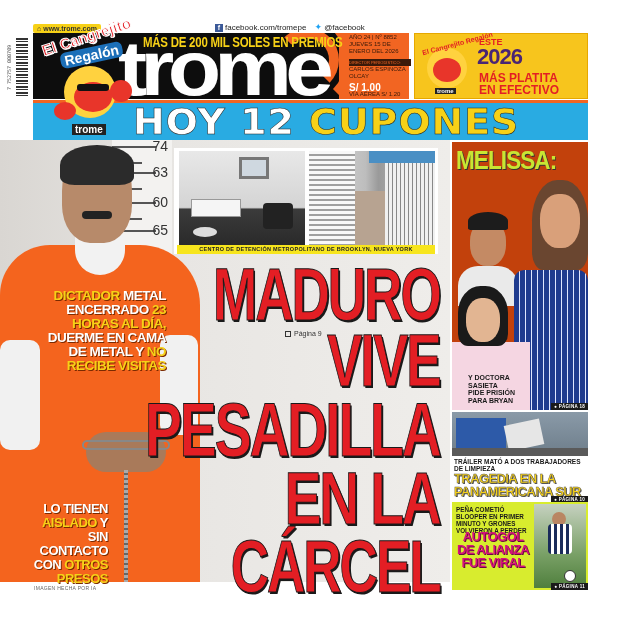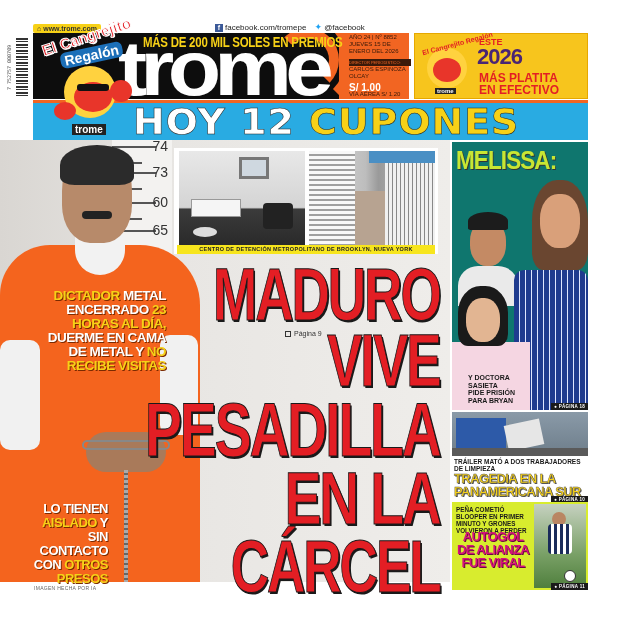--- a/index.html
+++ b/index.html
@@ -121,21 +121,21 @@
   .hl2 { font-size: 74px; transform: scaleX(0.72); margin-top: -8px; }
   .hl3 { font-size: 76px; transform: scaleX(0.73); margin-top: -6px; }
   .hl4 { font-size: 74px; transform: scaleX(0.75); margin-top: -6px; }
   .hl5 { font-size: 74px; transform: scaleX(0.72); margin-top: -6px; }
 
   .pagina-main { position: absolute; left: 285px; top: 330px; font-size: 7px; color: #333; }
   .pagina-main::before { content: ""; display: inline-block; width: 4px; height: 4px; border: 1px solid #333; margin-right: 3px; vertical-align: middle; }
 
   
   .rcol { position: absolute; left: 452px; top: 142px; width: 136px; height: 448px; }
-  .melissa { position: absolute; left: 0; top: 0; width: 136px; height: 268px; background: #0f766e; overflow: hidden; }
+  .melissa { position: absolute; left: 0; top: 0; width: 136px; height: 268px; background: #c2410c; overflow: hidden; }
   .melissa .name { position: absolute; left: 4px; top: 4px; font-size: 25px; font-weight: 900; color: #c8e633; letter-spacing: -1px;
     text-shadow: 1px 1px 0 #333; transform: scaleX(0.9); transform-origin: left; }
   .melissa .quote { position: absolute; left: 8px; top: 36px; font-size: 11px; font-weight: 900; color: #f7d117; line-height: 11px; letter-spacing: -0.5px; }
   .melissa .woman-hair { position: absolute; left: 80px; top: 38px; width: 56px; height: 90px; background: #6a4630; border-radius: 45% 45% 20% 20%; }
   .melissa .woman-face { position: absolute; left: 88px; top: 52px; width: 40px; height: 54px; background: #d9a07a; border-radius: 45%; }
   .melissa .man2-hair { position: absolute; left: 16px; top: 70px; width: 40px; height: 18px; background: #1c1c1c; border-radius: 50% 50% 10% 10%; }
   .melissa .man2-face { position: absolute; left: 18px; top: 78px; width: 36px; height: 46px; background: #c48a64; border-radius: 45%; }
   .melissa .man2-shirt { position: absolute; left: 6px; top: 124px; width: 60px; height: 40px; background: #eaeaea; border-radius: 20px 20px 0 0; }
   .melissa .dress { position: absolute; left: 62px; top: 128px; width: 74px; height: 140px;
     background: repeating-linear-gradient(90deg, #1f3b8f 0 5px, #dfe6ff 5px 6px); border-radius: 10px 10px 0 0; }
@@ -230,21 +230,21 @@
     <div class="line1">MÁS PLATITA</div>
     <div class="line2">EN EFECTIVO</div>
   </div>
 
   <div class="main-photo"></div>
   <div class="height-chart">
     <div class="tick" style="top:6px;width:44px"></div>
     <span class="lbl" style="top:-2px">74</span>
     <div class="tick" style="top:22px;width:30px"></div>
     <div class="tick" style="top:32px;width:44px"></div>
-    <span class="lbl" style="top:24px">73</span>
+    <span class="lbl" style="top:24px">63</span>
     <div class="tick" style="top:48px;width:30px"></div>
     <div class="tick" style="top:62px;width:44px"></div>
     <span class="lbl" style="top:54px">60</span>
     <div class="tick" style="top:78px;width:30px"></div>
     <div class="tick" style="top:90px;width:44px"></div>
     <span class="lbl" style="top:82px">65</span>
     <div class="tick" style="top:106px;width:30px"></div>
     <span class="lbl" style="top:110px">65</span>
   </div>
 

